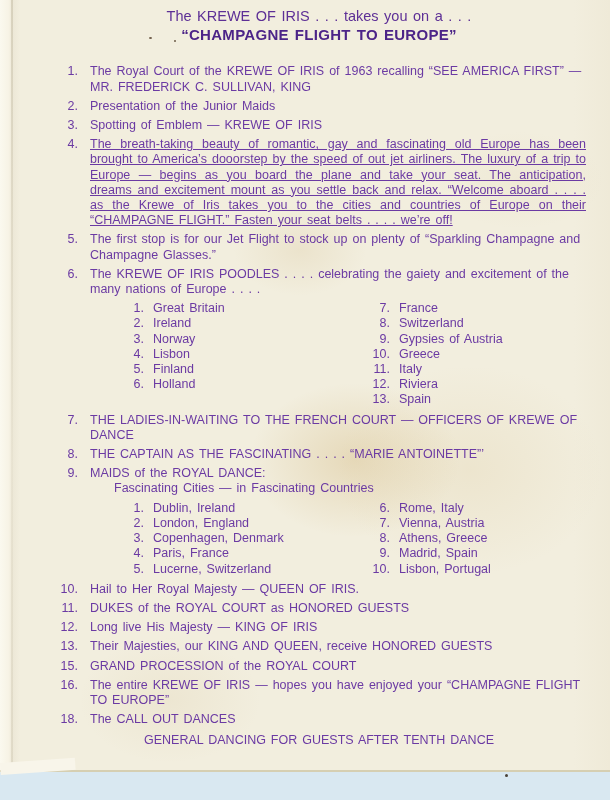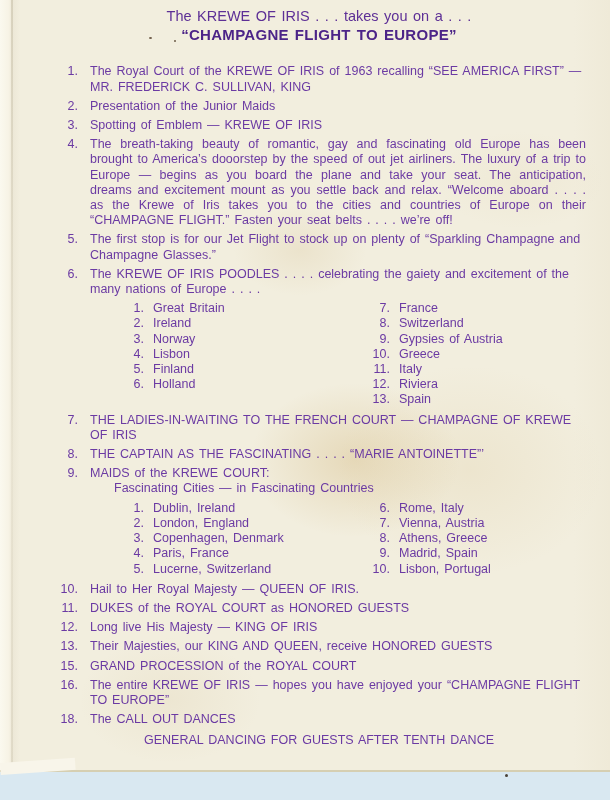--- a/index.html
+++ b/index.html
@@ -58,21 +58,21 @@
     word-spacing: 1.5px;
   }
 
   .header { text-align: center; margin-bottom: 22px; }
   .h1 { font-size: 14.5px; color: #5d2f96; }
   .h2 { font-size: 15px; font-weight: bold; color: #4c2488; letter-spacing: 0.3px; margin-top: 3px; }
 
   .item { display: flex; margin-bottom: 4px; }
   .item .num { flex: 0 0 26px; text-align: right; margin-right: 12px; }
   .item .txt { flex: 1; }
-  .just .txt { text-align: justify; }
+  .just .txt { text-align: justify; text-decoration: underline; }
   .subtitle { padding-left: 24px; }
 
   .cols { display: flex; margin: 2px 0 5px 0; }
   .col.l { flex: 0 0 316px; padding-left: 70px; }
   .col.r { flex: 1; }
   .row { display: flex; }
   .row .n { flex: 0 0 22px; text-align: right; margin-right: 9px; }
 
   .footer { text-align: center; margin-top: 6px; line-height: 15.4px; }
 </style>
@@ -168,30 +168,30 @@
             </div>
           <div class="row">
               <span class="n">13.</span>
               <span class="v">Spain</span>
             </div>
         </div>
       </div>
 
       <div class="item">
         <span class="num">7.</span>
-        <div class="txt">THE LADIES-IN-WAITING TO THE FRENCH COURT — CHAMPAGNE OF KREWE OF IRIS</div>
+        <div class="txt">THE LADIES-IN-WAITING TO THE FRENCH COURT — OFFICERS OF KREWE OF DANCE</div>
       </div>
       <div class="item">
         <span class="num">8.</span>
         <div class="txt">THE CAPTAIN AS THE FASCINATING . . . . “MARIE ANTOINETTE”’</div>
       </div>
       <div class="item">
         <span class="num">9.</span>
         <div class="txt">
-          <div>MAIDS of the KREWE COURT:</div>
+          <div>MAIDS of the ROYAL DANCE:</div>
           <div class="subtitle">Fascinating Cities — in Fascinating Countries</div>
         </div>
       </div>
 
       <div class="cols">
         <div class="col l">
           <div class="row">
               <span class="n">1.</span>
               <span class="v">Dublin, Ireland</span>
             </div>

